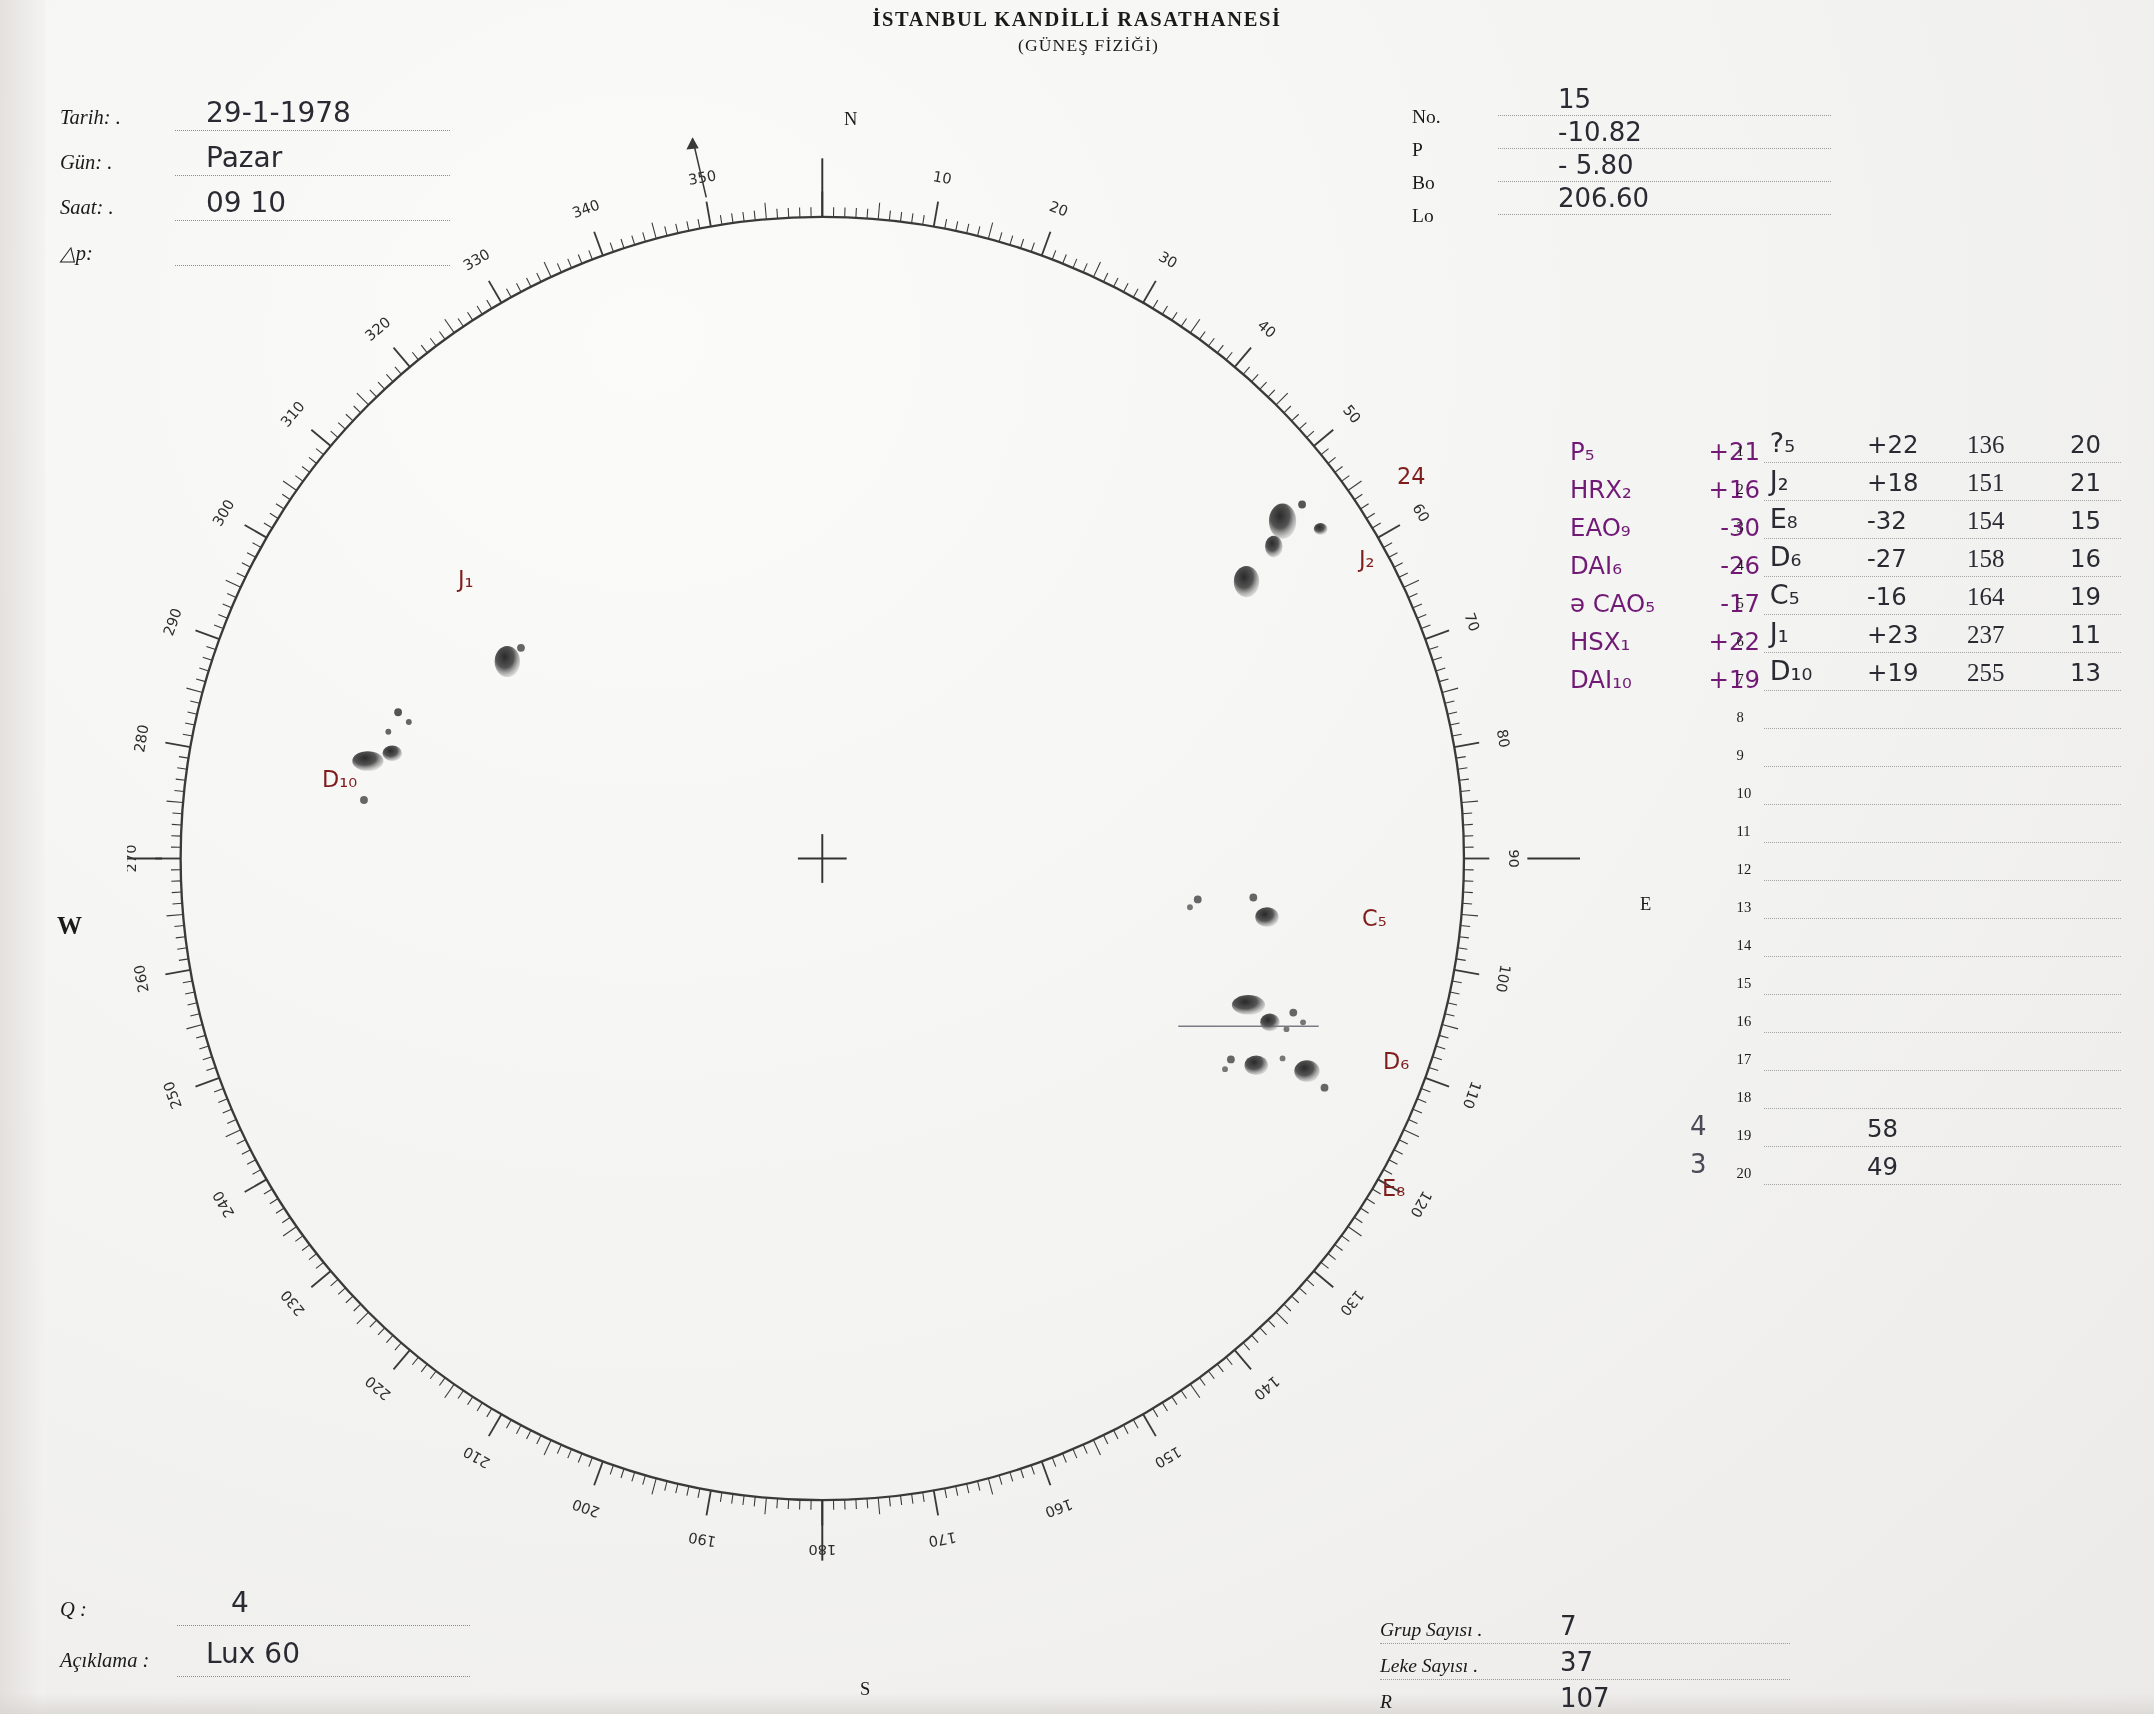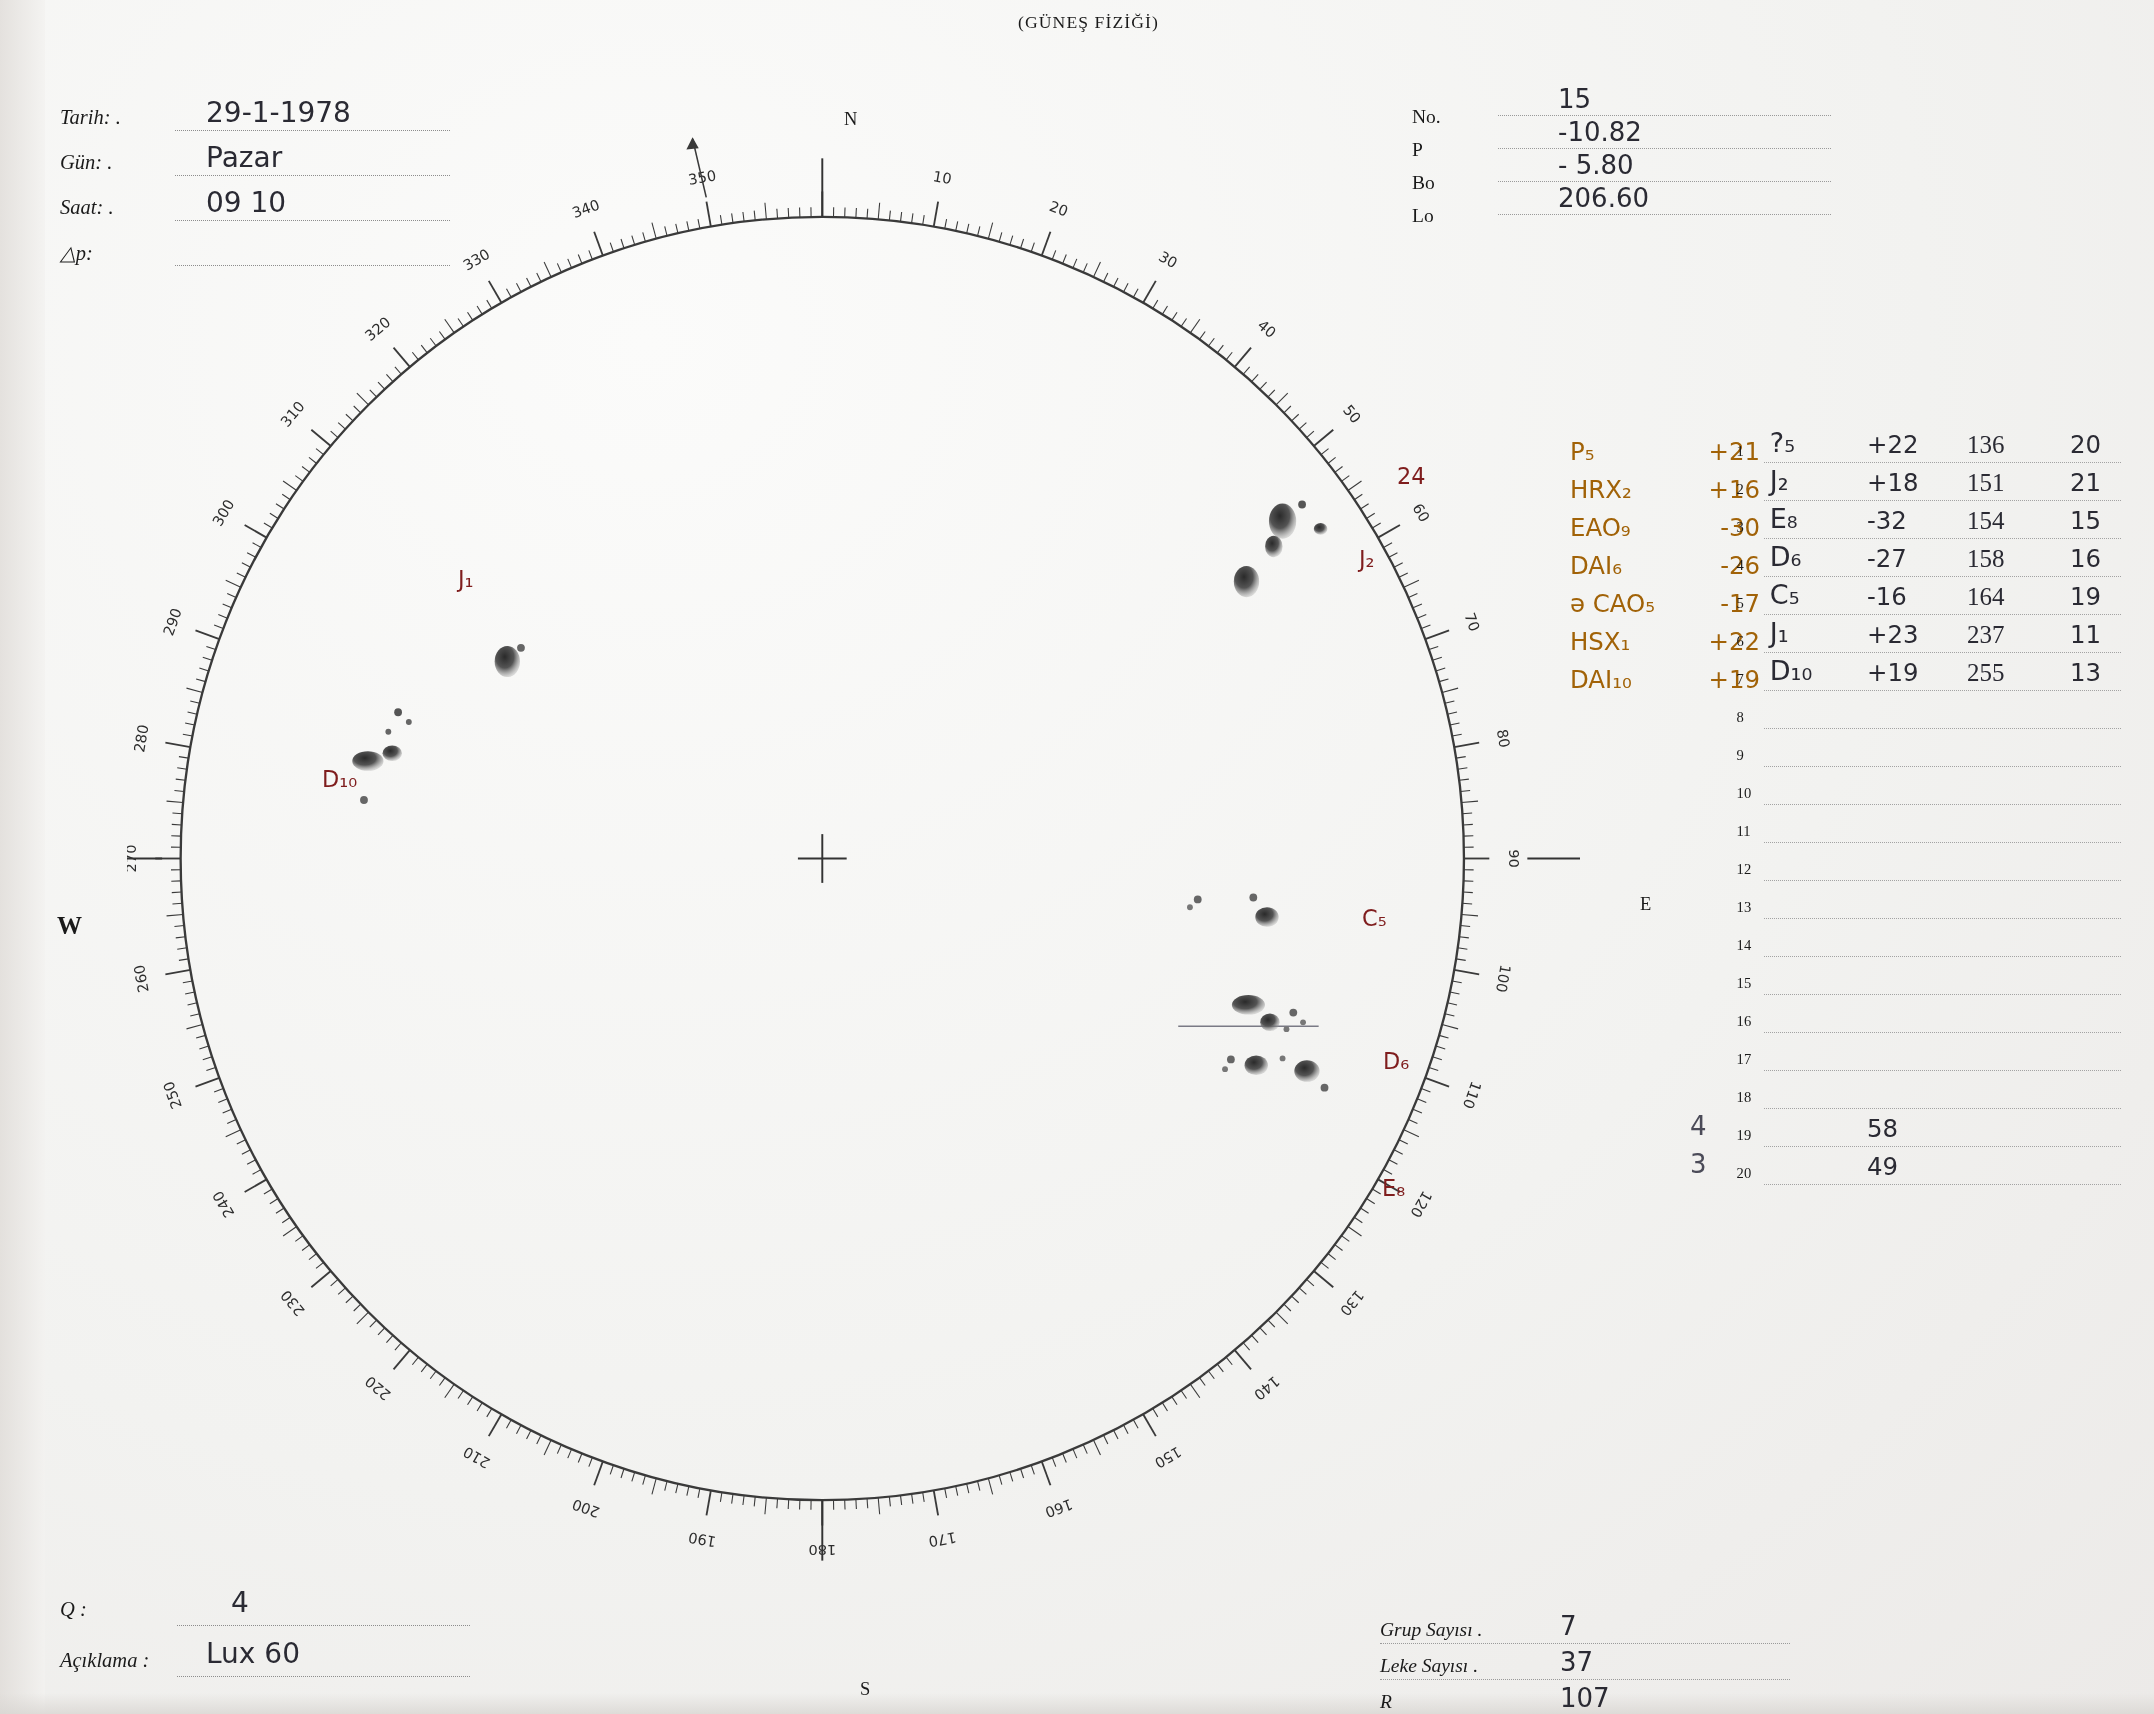--- a/index.html
+++ b/index.html
@@ -64,21 +64,21 @@
   #lab-N{left:844px;top:109px;}
   #lab-S{left:860px;top:1679px;}
   #lab-W{left:57px;top:912px;font-size:25px;font-weight:bold;}
   #lab-E{left:1640px;top:894px;font-size:18.5px;}
 
   
   .spotlab{position:absolute;font-family:"DejaVu Sans",sans-serif;font-size:22.4px;color:#7f1d1d;}
 
   
   .left-notes{position:absolute;left:1570px;top:437px;width:190px;}
-  .ln-row{height:38px;font-size:24.4px;font-family:"DejaVu Sans",sans-serif;color:#a16207;position:relative;}
+  .ln-row{height:38px;font-size:24.4px;font-family:"DejaVu Sans",sans-serif;color:#701a75;position:relative;}
   .ln-name{position:absolute;left:0;}
   .ln-val{position:absolute;right:0;}
 
   .main-table{position:absolute;left:1760px;top:429px;width:361px;}
   .mt-row{position:relative;height:38px;}
   .mt-idx{position:absolute;left:-23.4px;top:13.7px;font-size:14.6px;font-family:"Liberation Serif",serif;}
   .mt-line{position:absolute;left:3.9px;right:0;bottom:3.9px;border-bottom:1px dotted #a3a3a3;}
   .mt-c1{position:absolute;left:9.8px;top:-2px;font-size:27px;font-family:"DejaVu Sans",sans-serif;}
   .mt-c2{position:absolute;left:107px;top:1px;font-size:24.4px;font-family:"DejaVu Sans",sans-serif;}
   .mt-c3{position:absolute;left:207px;top:2px;font-size:25px;font-family:Liberation Serif, serif;}
@@ -86,20 +86,21 @@
   .mt-pre{position:absolute;left:-70px;top:-2px;font-size:26px;font-family:"DejaVu Sans",sans-serif;color:#4b4b58;}
 </style>
 </head>
 <body>
 
 <div class="sheet"></div>
 <div class="edge-left"></div>
 <div class="edge-bottom"></div>
 
 <div class="title-block">
+  <div class="title1">İSTANBUL  KANDİLLİ  RASATHANESİ</div>
   <div class="title2">(GÜNEŞ FİZİĞİ)</div>
 </div>
 
 <div class="form-left">
   <div class="form-row">
     <span class="form-lab">Tarih: .</span>
     <span class="form-dots"></span>
     <span class="form-val hand">29-1-1978</span>
   </div>
   <div class="form-row">

